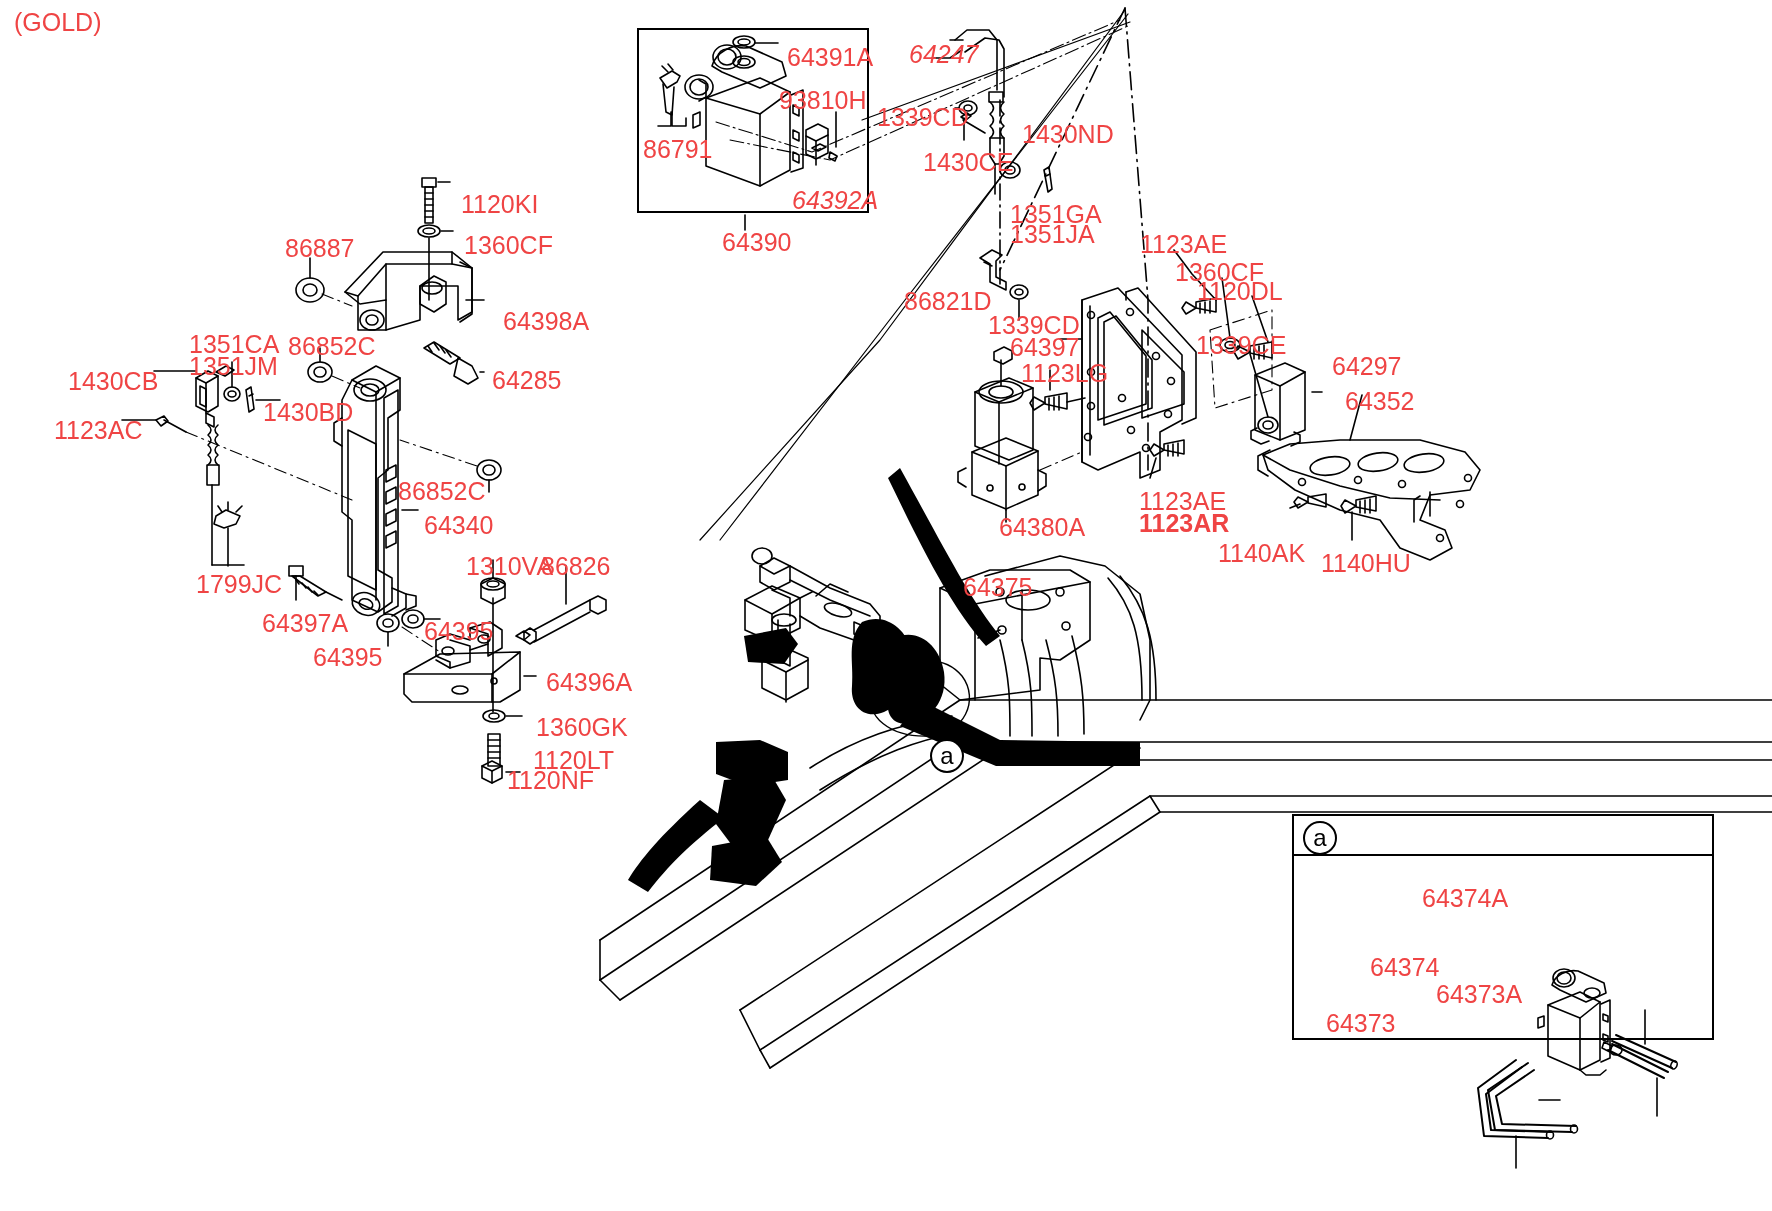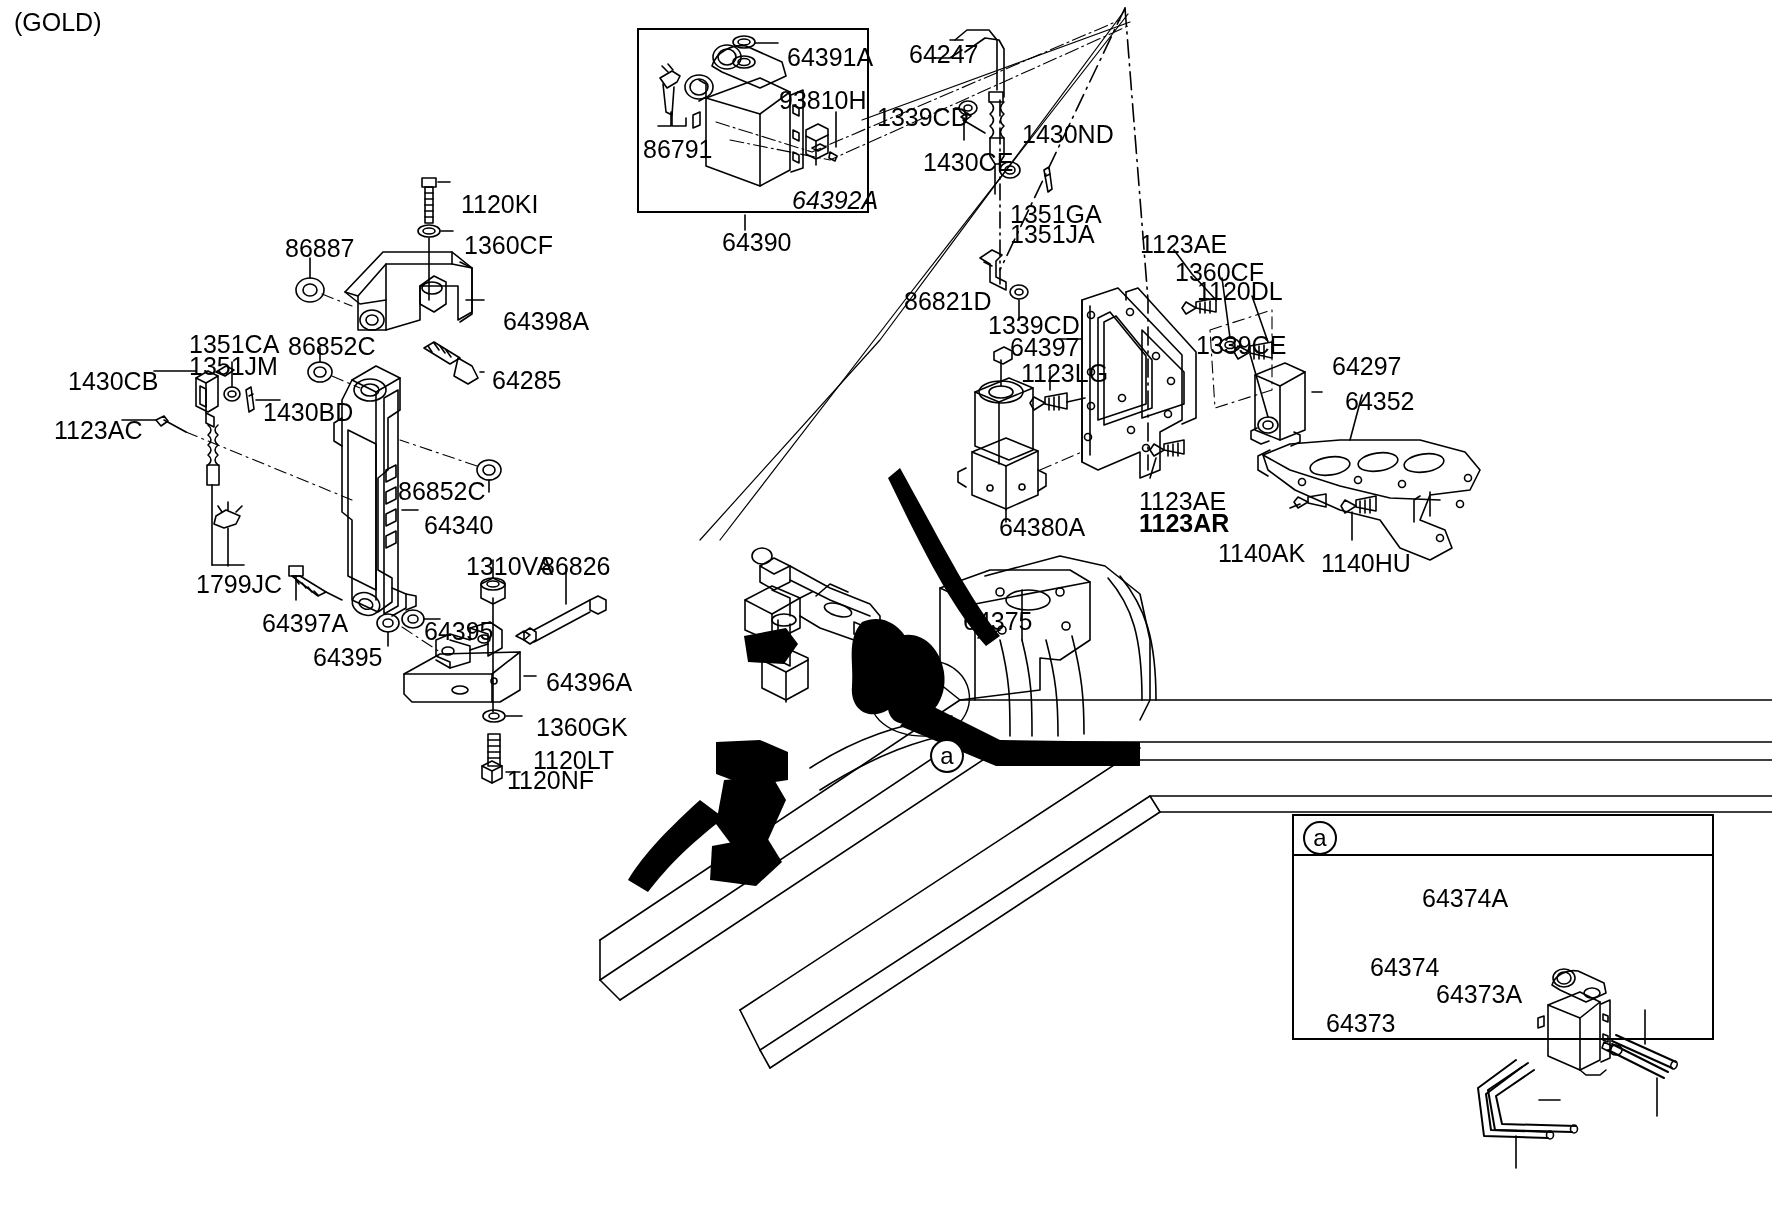--- a/index.html
+++ b/index.html
@@ -1,18 +1,18 @@
 <!DOCTYPE html>
 <html><head>
 <meta charset="utf-8">
 <style>
   html,body{margin:0;padding:0;background:#fff;}
   body{font-family:"Liberation Sans",sans-serif;}
   #stage{position:relative;width:1772px;height:1211px;background:#fff;overflow:hidden;}
-  .lbl{position:absolute;font-family:"Liberation Sans",sans-serif;font-size:25px;color:#000000;
+  .lbl{position:absolute;font-family:"Liberation Sans",sans-serif;font-size:25px;color:#ef4444;
        white-space:nowrap;letter-spacing:0px;line-height:29px;}
   svg.art{position:absolute;left:0;top:0;width:1772px;height:1211px;pointer-events:none;}
   .box{position:absolute;border:2px solid #000;box-sizing:border-box;}
   .circ-a{position:absolute;width:34px;height:34px;border:2px solid #000;border-radius:50%;
           box-sizing:border-box;font-size:24px;text-align:center;line-height:30px;background:#fff;}
 </style>
 </head>
 <body>
 
 <div id="stage">
@@ -474,21 +474,21 @@
   <div class="circ-a" style="left:930px;top:739px;">a</div>
 
   <div class="lbl" style="left:14px;top:8px;">(GOLD)</div>
 
   <div class="lbl" style="left:787px;top:43px;">64391A</div>
   <div class="lbl" style="left:779px;top:86px;">93810H</div>
   <div class="lbl" style="left:643px;top:135px;">86791</div>
   <div class="lbl" style="left:792px;top:186px;font-style:italic;">64392A</div>
   <div class="lbl" style="left:722px;top:228px;">64390</div>
 
-  <div class="lbl" style="left:909px;top:40px;">64247</div>
+  <div class="lbl" style="left:909px;top:40px;font-style:italic;">64247</div>
   <div class="lbl" style="left:877px;top:103px;">1339CD</div>
   <div class="lbl" style="left:1022px;top:120px;">1430ND</div>
   <div class="lbl" style="left:923px;top:148px;">1430CE</div>
   <div class="lbl" style="left:1010px;top:200px;">1351GA</div>
   <div class="lbl" style="left:1010px;top:220px;">1351JA</div>
   <div class="lbl" style="left:1140px;top:230px;">1123AE</div>
   <div class="lbl" style="left:1175px;top:258px;">1360CF</div>
   <div class="lbl" style="left:1197px;top:277px;">1120DL</div>
   <div class="lbl" style="left:904px;top:287px;">86821D</div>
   <div class="lbl" style="left:988px;top:311px;">1339CD</div>
@@ -511,21 +511,21 @@
   <div class="lbl" style="left:288px;top:332px;">86852C</div>
   <div class="lbl" style="left:189px;top:352px;">1351JM</div>
   <div class="lbl" style="left:492px;top:366px;">64285</div>
   <div class="lbl" style="left:68px;top:367px;">1430CB</div>
   <div class="lbl" style="left:263px;top:398px;">1430BD</div>
   <div class="lbl" style="left:54px;top:416px;">1123AC</div>
   <div class="lbl" style="left:398px;top:477px;">86852C</div>
   <div class="lbl" style="left:424px;top:511px;">64340</div>
   <div class="lbl" style="left:466px;top:552px;">1310VA</div>
   <div class="lbl" style="left:541px;top:552px;">86826</div>
-  <div class="lbl" style="left:963px;top:607px;text-align:center;">64375</div>
+  <div class="lbl" style="left:963px;top:573px;text-align:center;">64375</div>
   <div class="lbl" style="left:196px;top:570px;">1799JC</div>
   <div class="lbl" style="left:262px;top:609px;">64397A</div>
   <div class="lbl" style="left:424px;top:617px;">64395</div>
   <div class="lbl" style="left:313px;top:643px;">64395</div>
   <div class="lbl" style="left:546px;top:668px;">64396A</div>
   <div class="lbl" style="left:536px;top:713px;">1360GK</div>
   <div class="lbl" style="left:533px;top:746px;">1120LT</div>
   <div class="lbl" style="left:507px;top:766px;">1120NF</div>
 
   <div class="lbl" style="left:1422px;top:884px;">64374A</div>

